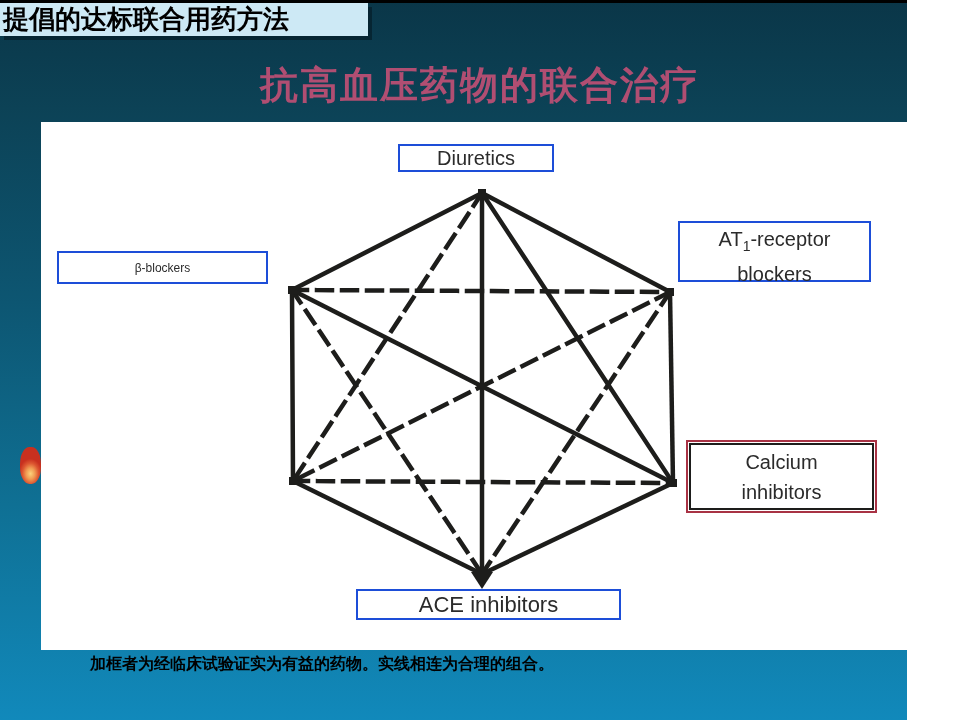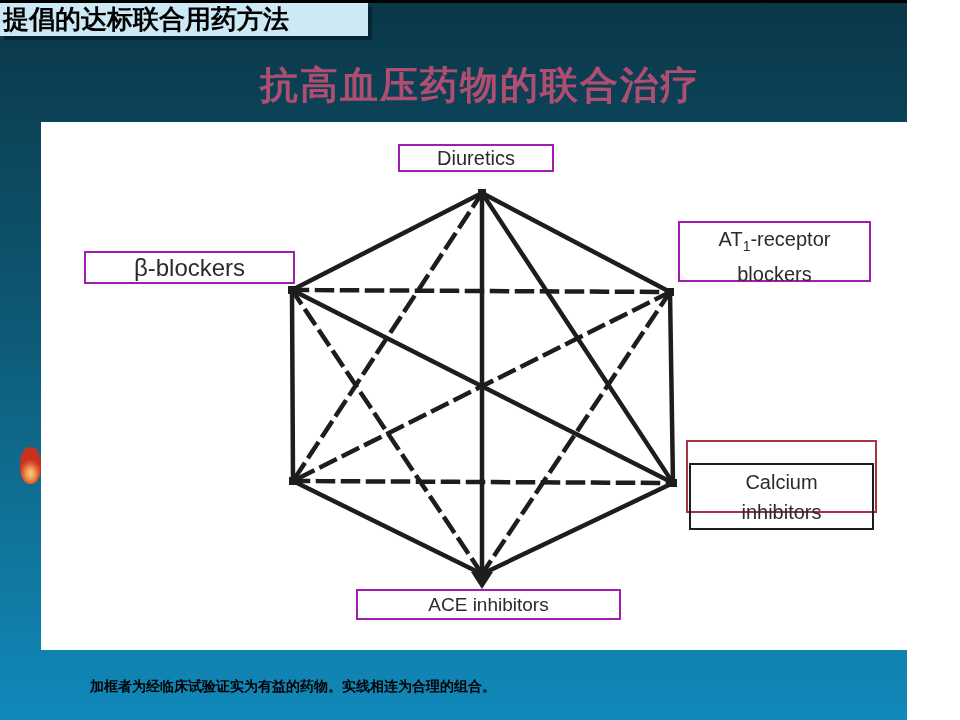--- a/index.html
+++ b/index.html
@@ -22,35 +22,35 @@
     font-family:"Liberation Sans",sans-serif;
   }
   .panel{
     position:absolute;left:41px;top:122px;width:867px;height:528px;background:#ffffff;
   }
   .panel svg{position:absolute;left:0;top:0;}
   .node{
     position:absolute;box-sizing:border-box;color:#2b2b2b;text-align:center;
     font-family:"Liberation Sans",sans-serif;background:#ffffff;
   }
-  .node.boxed{border:2px solid #a21caf;}
+  .node.boxed{border:2px solid #1d4ed8;}
   .node-diuretics{left:357px;top:22px;width:156px;height:28px;font-size:20px;line-height:25px;}
   .node-at1{left:637px;top:99px;width:193px;height:61px;font-size:20px;line-height:28px;padding-top:2px;}
   .node-at1 sub{font-size:14px;}
-  .node-beta{left:16px;top:129px;width:211px;height:33px;font-size:24px;line-height:30px;margin-left:27px;}
+  .node-beta{left:16px;top:129px;width:211px;height:33px;font-size:12px;line-height:30px;}
   .node-alpha{left:34px;top:341px;width:180px;height:28px;font-size:21px;line-height:28px;background:transparent;}
   .node-calcium-outer{left:645px;top:318px;width:191px;height:73px;border:2px solid #a83244;padding:1px;}
   .node-calcium-inner{
     border:2px solid #1d1d1b;width:100%;height:100%;box-sizing:border-box;
-    font-size:20px;line-height:30px;padding-top:2px;margin-top:20px;
+    font-size:20px;line-height:30px;padding-top:2px;
   }
-  .node-ace{left:315px;top:467px;width:265px;height:31px;font-size:19px;line-height:28px;}
+  .node-ace{left:315px;top:467px;width:265px;height:31px;font-size:22px;line-height:28px;}
   .caption{
-    position:absolute;left:90px;top:678px;width:820px;
-    color:#000;font-family:"Liberation Serif",serif;font-weight:bold;font-size:14px;
+    position:absolute;left:90px;top:654px;width:820px;
+    color:#000;font-family:"Liberation Serif",serif;font-weight:bold;font-size:16px;
     white-space:nowrap;
   }
   .flame{
     position:absolute;border-radius:45%;
     background:radial-gradient(ellipse 55% 40% at 50% 72%, #fbd27c 0%, #f09a52 38%, #dd5731 70%, #c8301f 100%);
   }
   .flame-left{left:20px;top:447px;width:21px;height:37px;}
   .flame-r1{left:916px;top:227px;width:28px;height:46px;}
   .flame-r2{left:911px;top:297px;width:12px;height:20px;}
   .flame-r3{left:912px;top:496px;width:15px;height:26px;}

